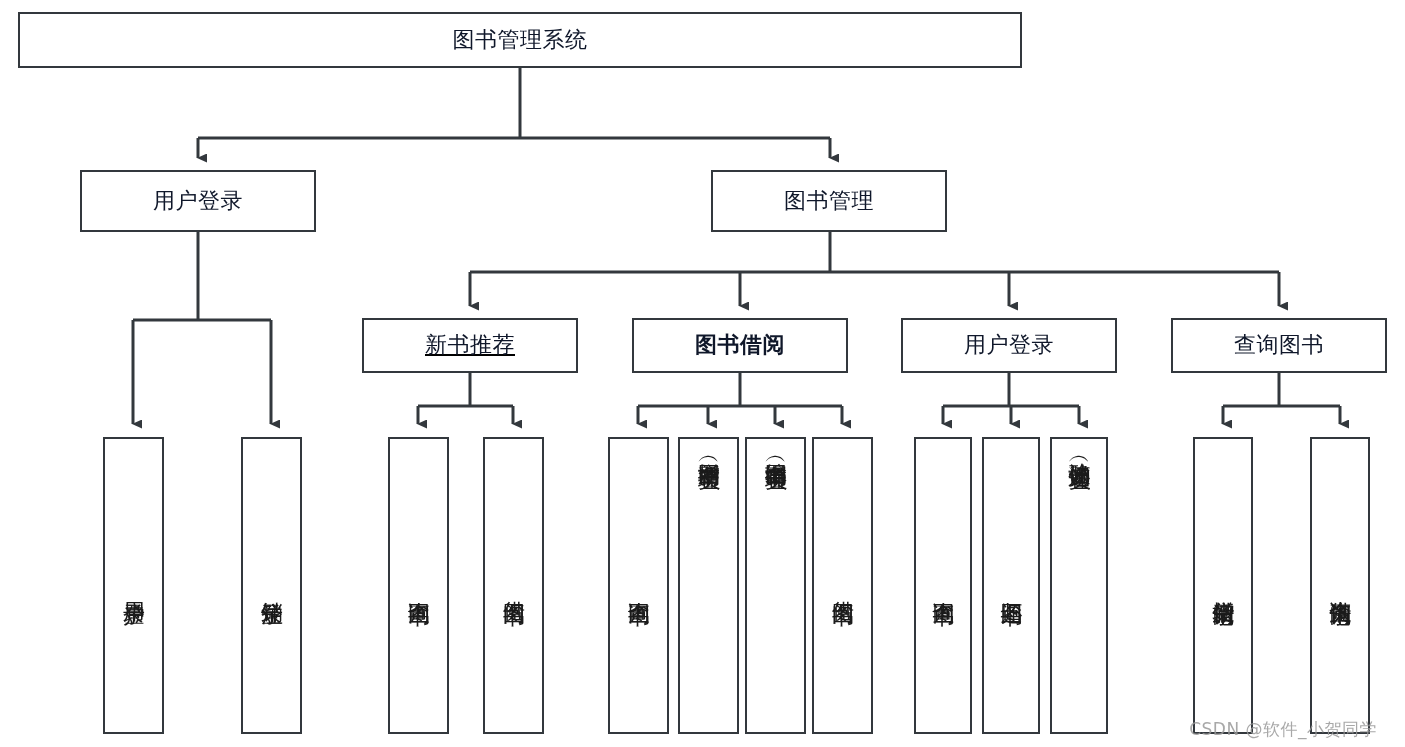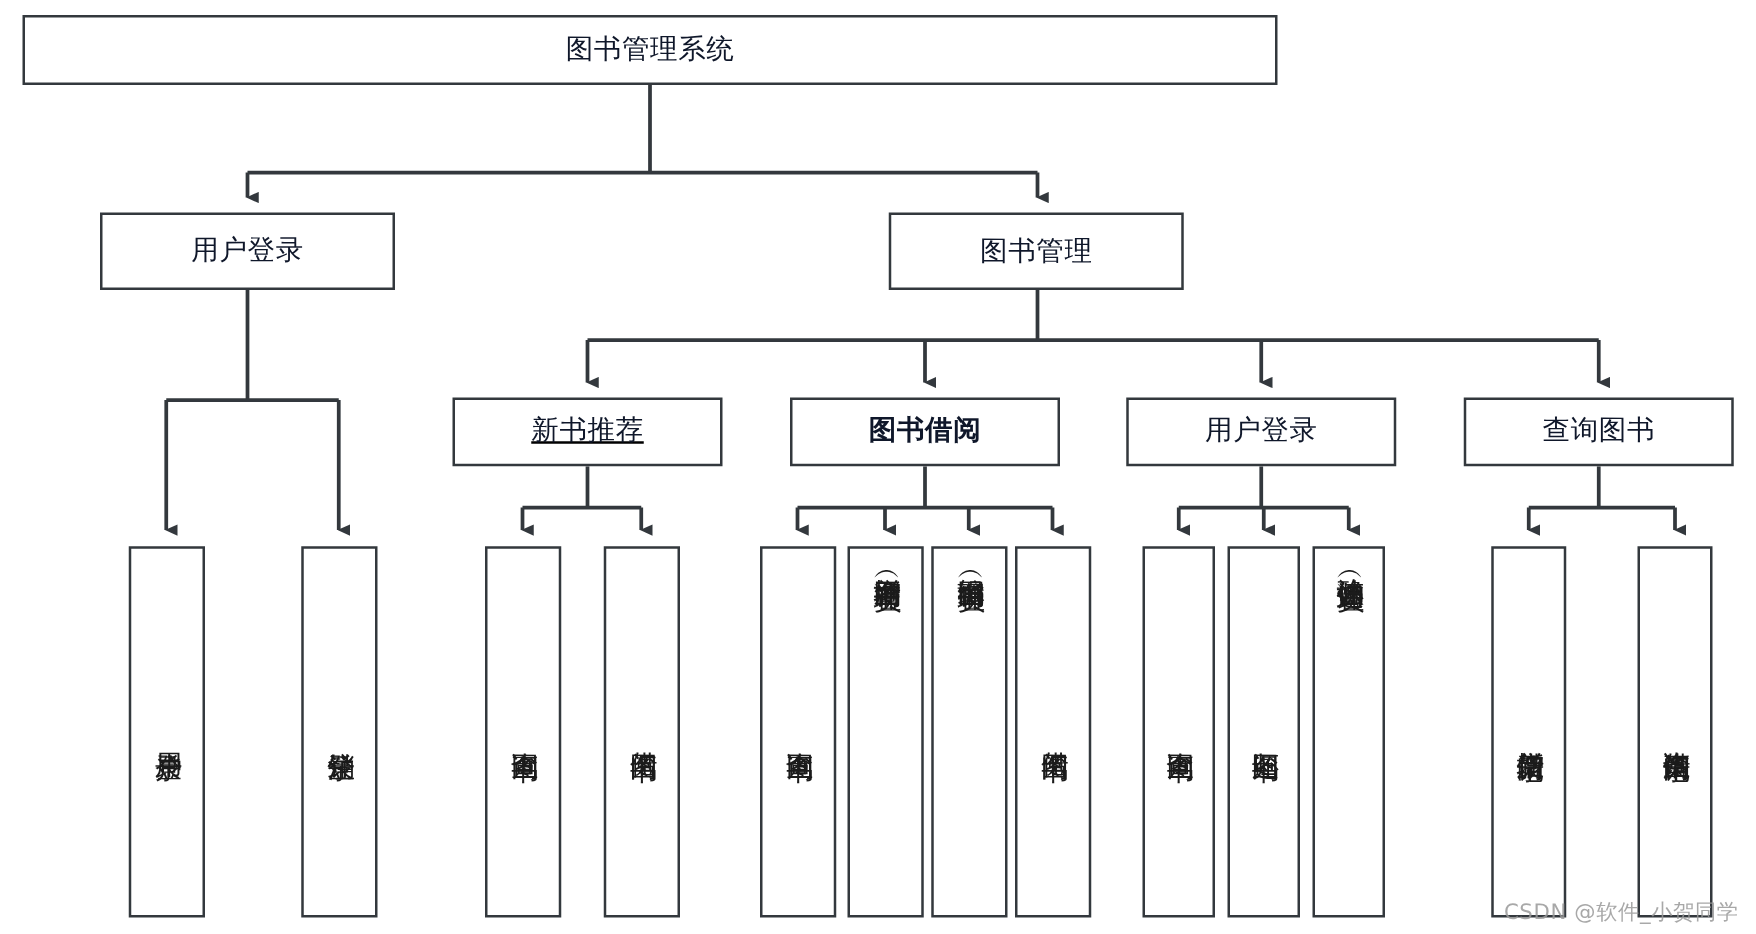--- a/index.html
+++ b/index.html
@@ -52,21 +52,21 @@
     align-items: flex-start;
     justify-content: center;
     padding-top: 6px;
   }
   .leaf-box.center-v {
     align-items: center;
     padding-top: 0;
   }
   #watermark {
     position: absolute;
-    right: 14px;
+    right: 28px;
     bottom: 6px;
     font-size: 17px;
     color: #9a9a9a;
     white-space: nowrap;
     opacity: 0.85;
     letter-spacing: 0.5px;
   }
 </style>
 </head>
 <body>

